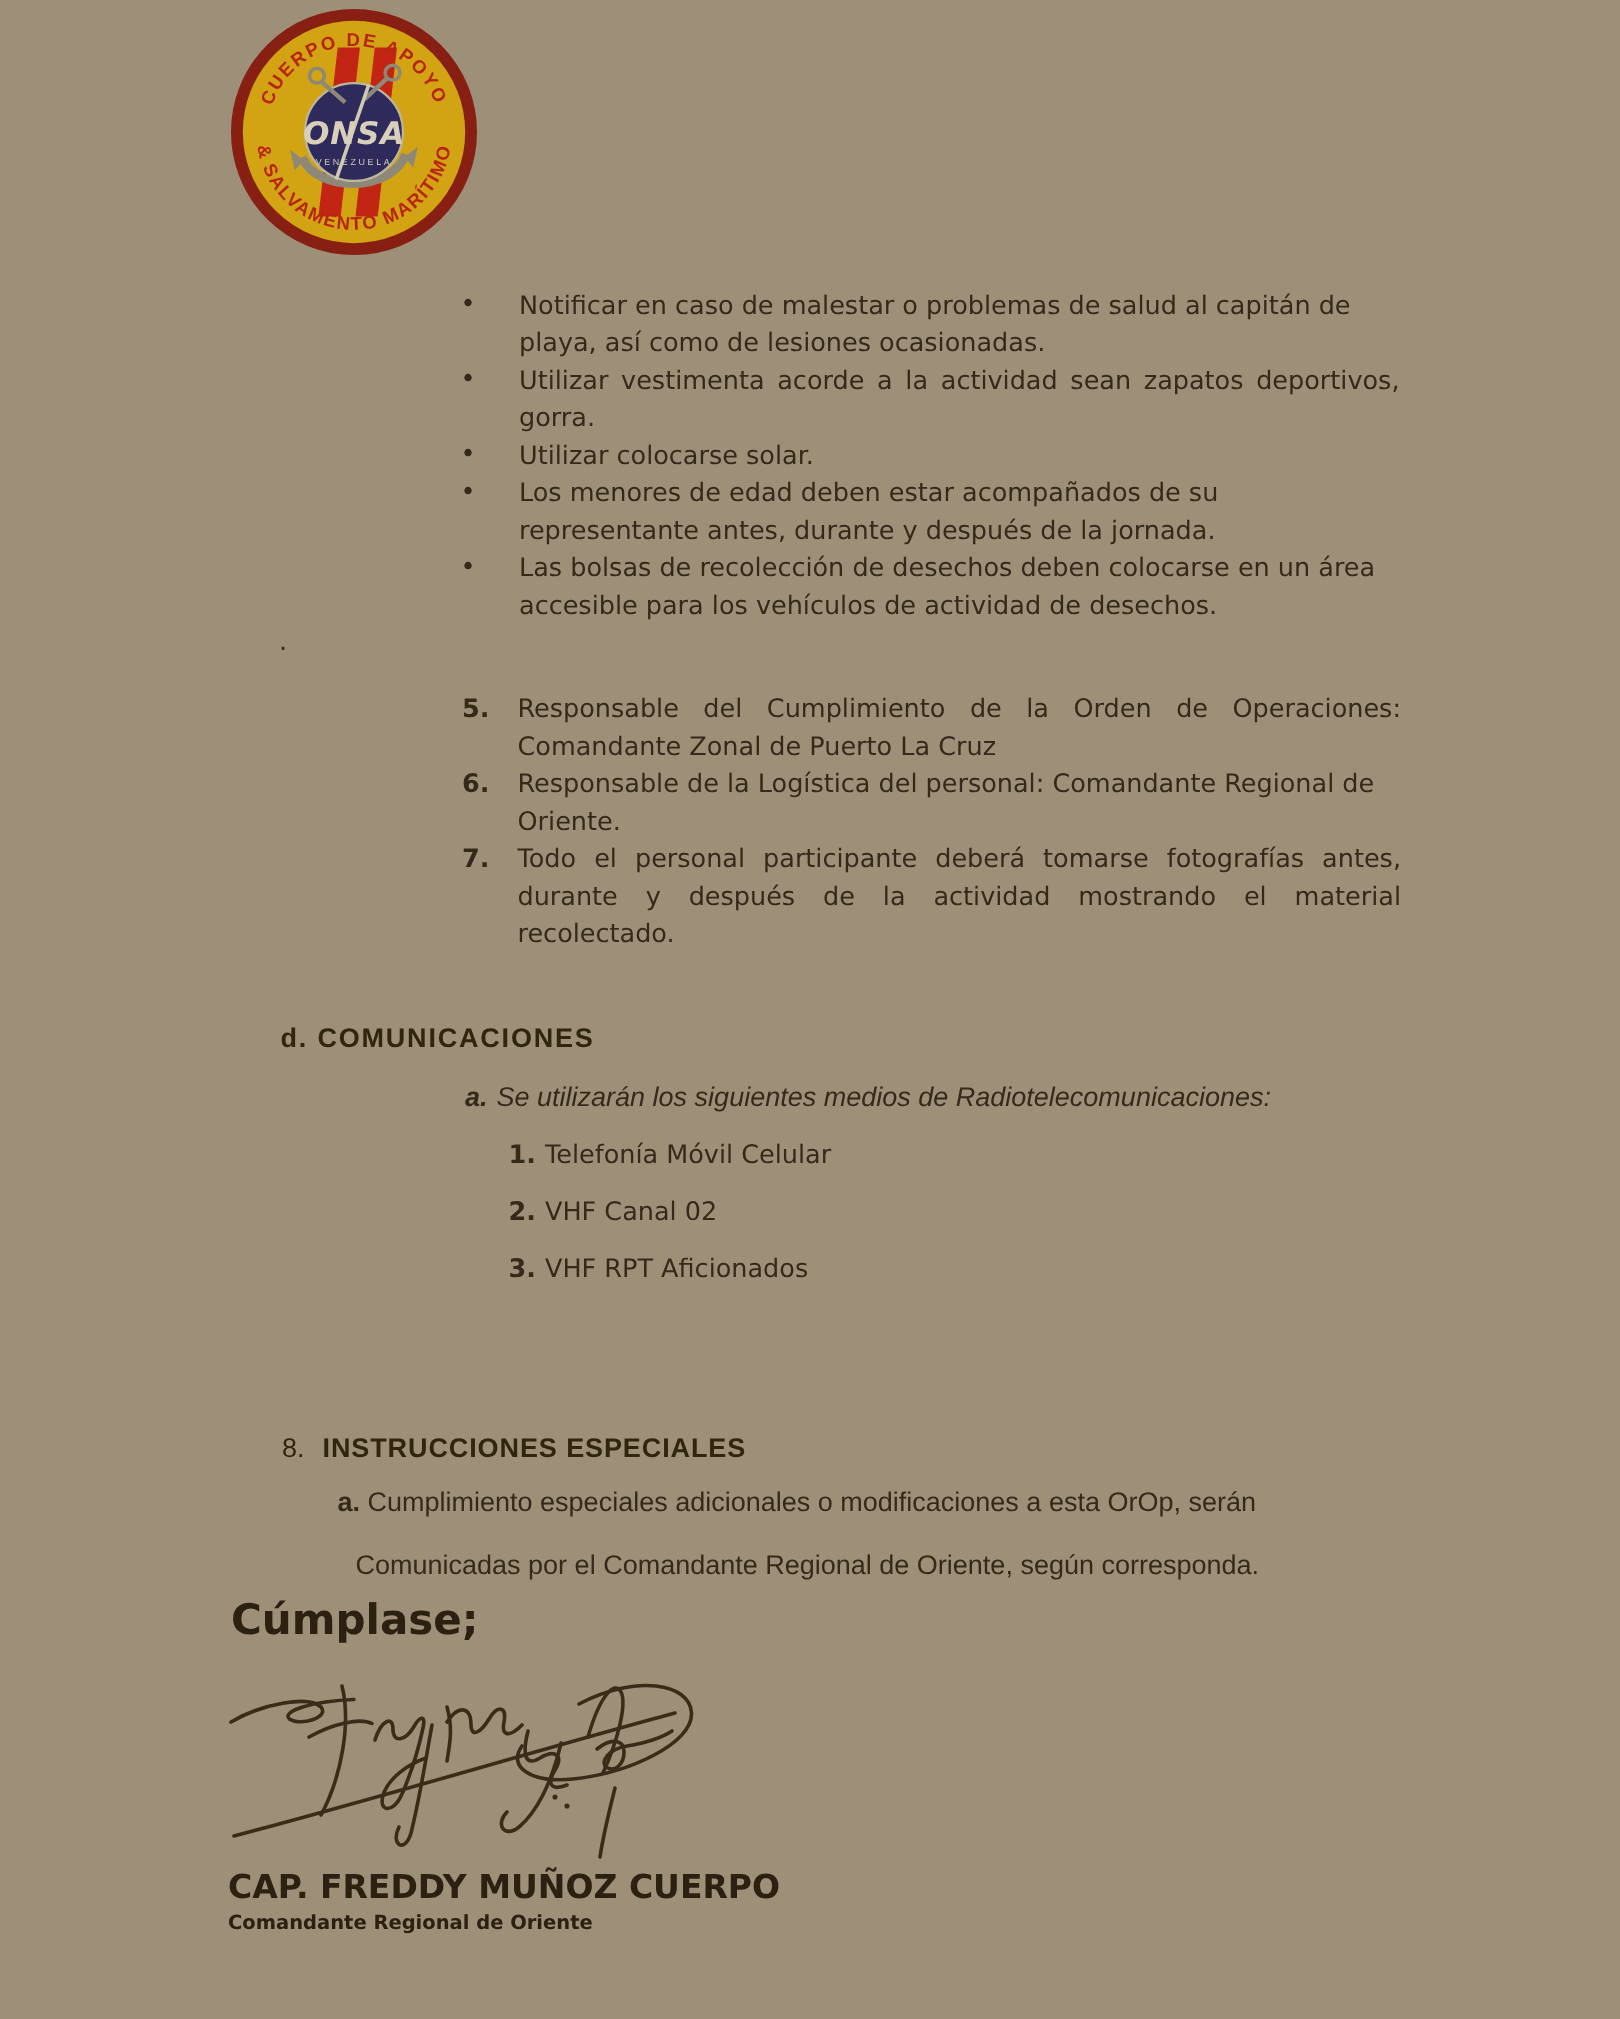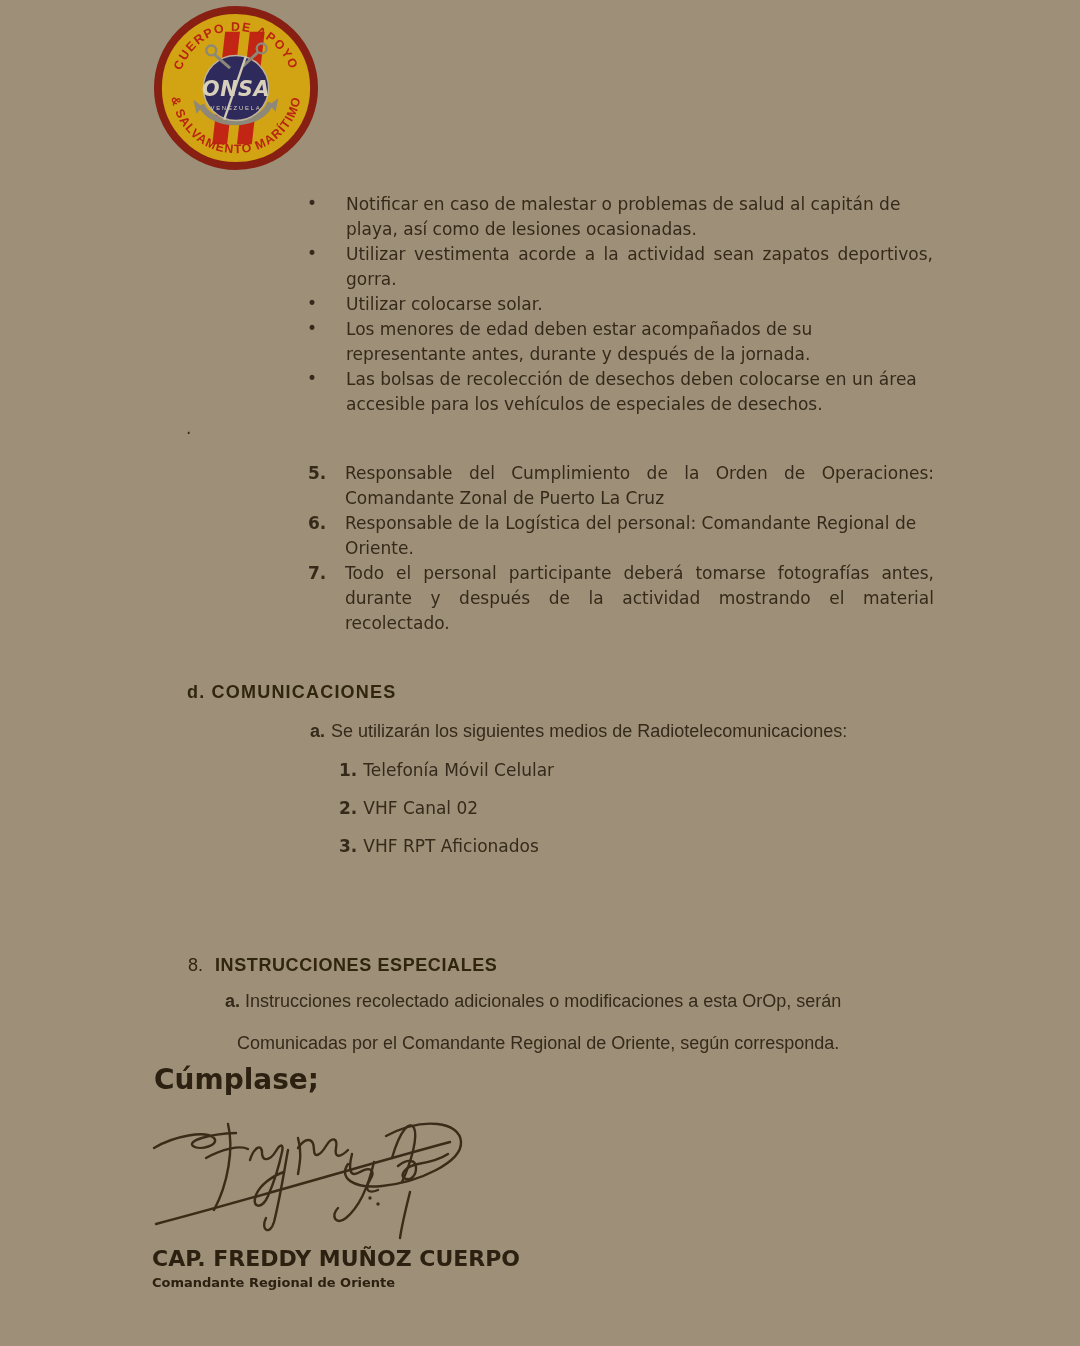--- a/index.html
+++ b/index.html
@@ -23,21 +23,21 @@
   .stray-period{position:absolute;left:186px;top:418px;font-size:17px;}
 
   
   .numbered{position:absolute;left:308px;top:461px;width:626px;font-size:17px;line-height:25px;}
   .num-item{position:relative;padding-left:37px;}
   .num-item .num{position:absolute;left:0;top:0;font-weight:bold;}
 
   
   .comms-heading{position:absolute;left:167px;top:682px;font-family:"Liberation Sans",sans-serif;
     font-weight:bold;font-size:18px;letter-spacing:1.2px;color:#30250f;margin-left:20px;}
-  .comms-intro{position:absolute;left:310px;top:721px;font-family:"Liberation Sans",sans-serif;font-size:18px;width:640px;}
+  .comms-intro{position:absolute;left:310px;top:721px;font-family:"Liberation Sans",sans-serif;font-size:18px;width:640px;font-style:italic;}
   .comms-intro .pfx{font-weight:bold;margin-right:6px;}
   .comms-items{position:absolute;left:339px;top:760px;font-size:17px;line-height:20px;}
   .comm-item{margin-bottom:18px;}
   .comm-item .cnum{font-weight:bold;margin-right:6px;}
   .comm-item.plain .cnum{font-weight:normal;}
 
   
   .special-heading{position:absolute;left:188px;top:955px;font-size:18px;font-family:"Liberation Sans",sans-serif;color:#30250f;}
   .special-heading .snum{font-weight:normal;margin-right:12px;font-family:"Liberation Sans",sans-serif;}
   .special-heading .stitle{font-weight:bold;letter-spacing:0.6px;}
@@ -103,21 +103,21 @@
     <div class="bullet-item">
       <span class="dot">•</span>
       <span>Utilizar colocarse solar.</span>
     </div>
     <div class="bullet-item">
       <span class="dot">•</span>
       <span>Los menores de edad deben estar acompañados de su representante antes, durante y después de la jornada.</span>
     </div>
     <div class="bullet-item">
       <span class="dot">•</span>
-      <span>Las bolsas de recolección de desechos deben colocarse en un área accesible para los vehículos de especiales de desechos.</span>
+      <span>Las bolsas de recolección de desechos deben colocarse en un área accesible para los vehículos de actividad de desechos.</span>
     </div>
   </div>
 
   <div class="stray-period">.</div>
 
   <div class="numbered">
     <div class="num-item just">
       <span class="num">5.</span>
       <span>Responsable del Cumplimiento de la Orden de Operaciones: Comandante Zonal de Puerto La Cruz</span>
     </div>
@@ -150,21 +150,21 @@
     <div class="comm-item">
       <span class="cnum">3.</span><span>VHF RPT Aficionados</span>
     </div>
   </div>
 
   <div class="special-heading">
     <span class="snum">8.</span><span class="stitle">INSTRUCCIONES ESPECIALES</span>
   </div>
 
   <div class="special-para1">
-    <span class="pfx">a.</span><span>Instrucciones recolectado adicionales o modificaciones a esta OrOp, serán</span>
+    <span class="pfx">a.</span><span>Cumplimiento especiales adicionales o modificaciones a esta OrOp, serán</span>
   </div>
   <div class="special-para2">Comunicadas por el Comandante Regional de Oriente, según corresponda.</div>
 
   <div class="cumplase">Cúmplase;</div>
 
   <div class="signature">
     <svg viewBox="0 0 322 146" width="322" height="146">
       <g fill="none" stroke="#3a2c18" stroke-width="2.4" stroke-linecap="round" stroke-linejoin="round">
         <path d="M6,52 C26,40 58,34 66,42 C72,49 52,55 45,50 C39,45 60,38 88,37"></path>
         <path d="M80,28 C86,52 80,88 66,114"></path>

